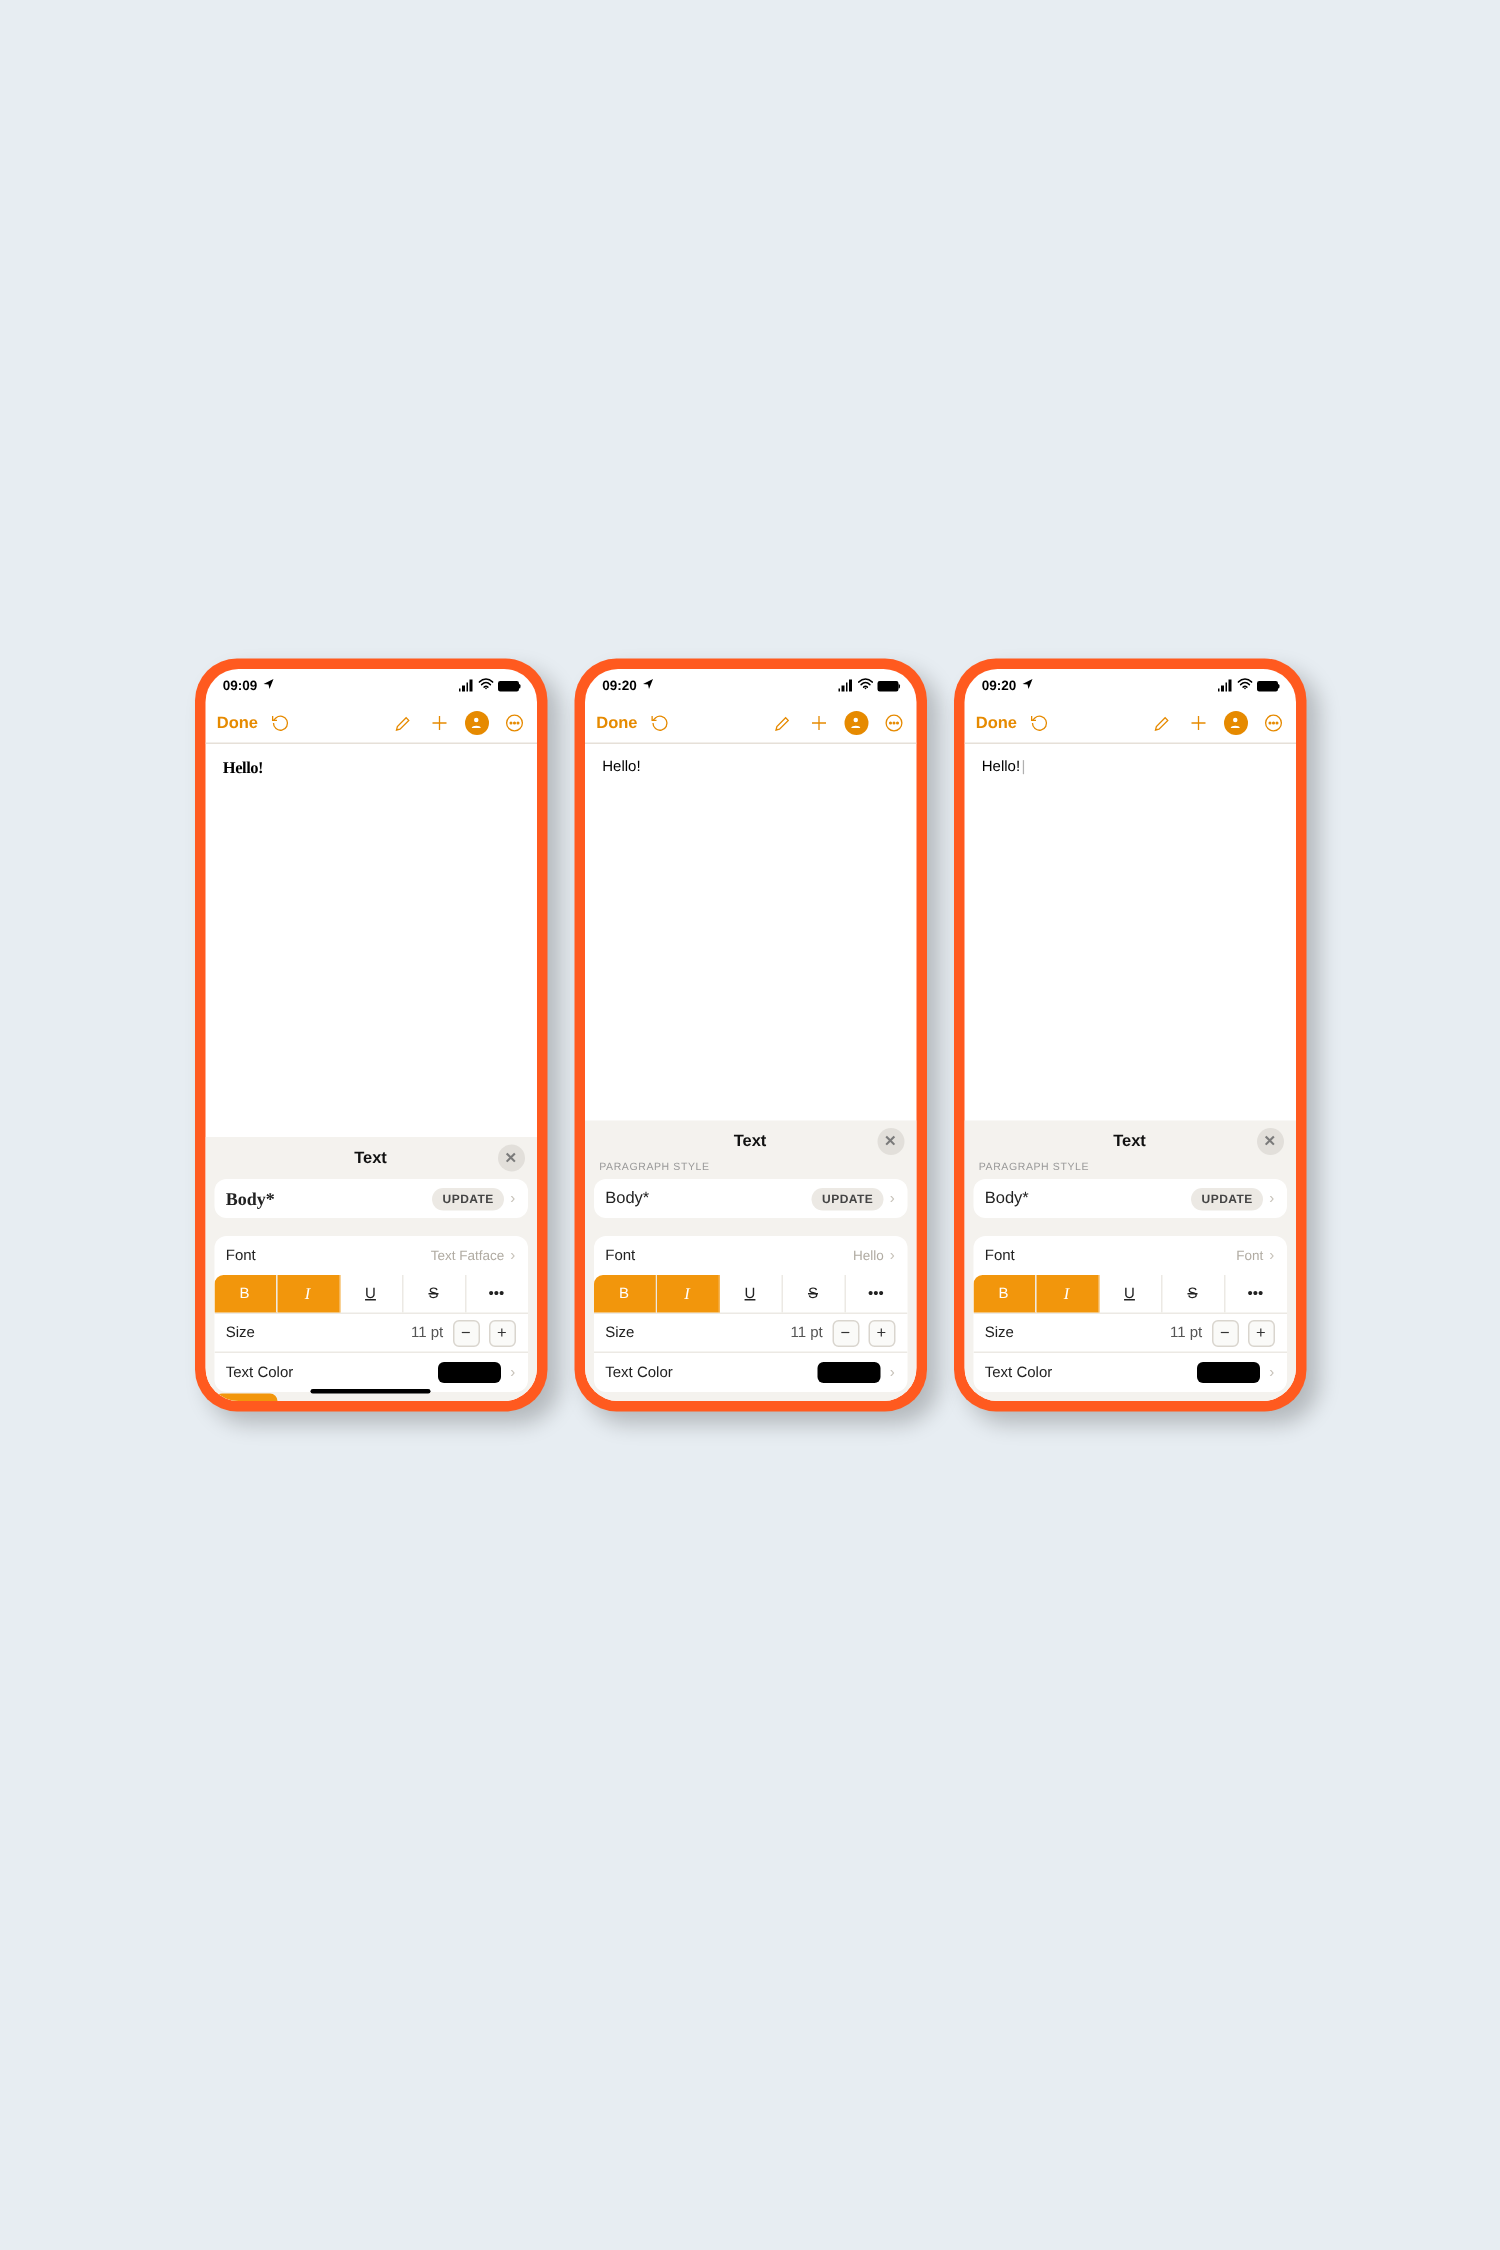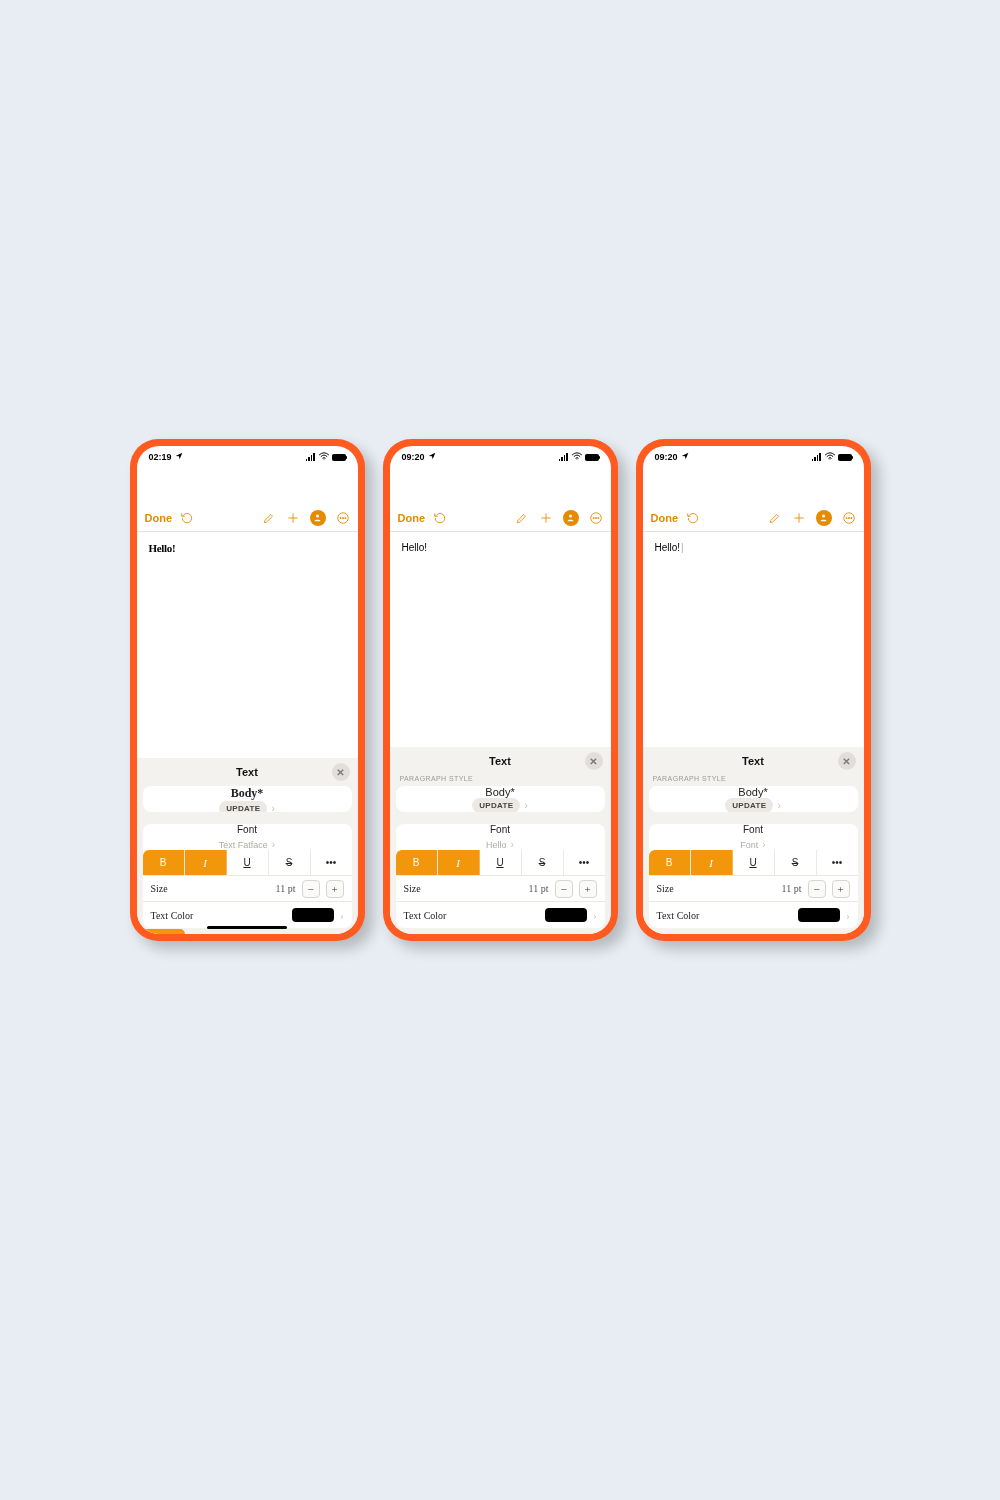--- a/index.html
+++ b/index.html
@@ -53,21 +53,20 @@
   .batt { width:14px; height:7px; border:1px solid #000; border-radius:1.5px; background:#000; position:relative; }
   .batt::after { content:""; position:absolute; right:-2px; top:1.5px; width:1px; height:3px; background:#000; border-radius:0 1px 1px 0; }
 
   .toolbar {
     height: 28px;
     display:flex;
     align-items:center;
     justify-content: space-between;
     padding: 0 8px;
     border-bottom: 0.5px solid #e6e0d8;
-    margin-top: 36px;
   }
   .toolbar-left { display:flex; align-items:center; gap:8px; }
   .toolbar-right { display:flex; align-items:center; gap:10px; }
   .done-btn { color:#e68a00; font-size:11px; font-weight:600; }
   .ticon { color:#e68a00; width:14px; height:14px; display:flex; align-items:center; justify-content:center; }
   .ticon svg { width:14px; height:14px; stroke:#e68a00; fill:none; stroke-width:1.5; }
   .user-icon-fill { width:16px; height:16px; border-radius:50%; background:#e68a00; display:flex; align-items:center; justify-content:center; }
   .user-icon-fill svg { width:9px; height:9px; fill:#fff; stroke:none; }
 
   .content {
@@ -97,21 +96,21 @@
   .sect-label { font-size:7px; color:#9a9a9a; letter-spacing:0.4px; padding:0 10px 4px; }
 
   .card {
     background:#fff; border-radius:8px; margin:0 6px 6px; padding:0;
     overflow:hidden; font-size:10px; color:#222;
   }
   .row {
     height:26px; display:flex; align-items:center; justify-content:space-between;
     padding:0 8px; border-top:0.5px solid #ece9e4;
   }
-  .row:first-child { border-top:none;flex-direction:column; }
+  .row:first-child { border-top:none; }
   .row-label { font-size:10px; color:#222; }
   .row-val { color:#b0aba2; font-size:9px; display:flex; align-items:center; gap:4px; }
   .chev { color:#c7c2b9; font-size:10px; }
   .upd-badge {
     font-size:8px; font-weight:700; background:#ece9e4; color:#444;
     padding:3px 7px; border-radius:10px; letter-spacing:0.3px;
   }
   .body-star { font-size:11px; font-weight:400; }
   .body-star.serif { font-family:"Georgia","Times New Roman",serif; font-weight:900; font-size:12px; }
 
@@ -127,21 +126,21 @@
   }
   .fmt-btn:last-child { border-right:none; }
   .fmt-btn.active { background:#f2960c; color:#fff; }
   .fmt-btn.italic { font-style:italic; font-family:"Georgia",serif; font-size:11px; }
   .fmt-btn.u { text-decoration:underline; }
   .fmt-btn.s { text-decoration:line-through; }
   .orange-pair .fmt-btn.active:first-child { border-top-left-radius:6px; }
   .orange-pair .fmt-btn.active:nth-child(2) { border-right:0.5px solid rgba(255,255,255,0.3); }
   .fmt-row {
     height:26px; display:flex; align-items:center; justify-content:space-between;
-    padding:0 8px; border-bottom:0.5px solid #ece9e4;font-family:Liberation Serif, serif;
+    padding:0 8px; border-bottom:0.5px solid #ece9e4;
   }
   .fmt-row:last-child { border-bottom:none; }
   .stepper { display:flex; align-items:center; gap:6px; }
   .size-val { font-size:10px; color:#555; }
   .step-btn {
     width:18px; height:18px; border:0.5px solid #d9d5ce; border-radius:4px;
     display:flex; align-items:center; justify-content:center; font-size:11px; color:#333;
     background:#fafaf8;
   }
   .color-chip {
@@ -157,21 +156,21 @@
     background:#f2960c; border-radius:6px 6px 0 0;
   }
 </style>
 </head>
 <body>
 
 <div class="phone">
   <div class="screen">
     <div class="status-bar">
       <div class="status-left">
-        <span>02:19</span>
+        <span>09:09</span>
         <span>
           <svg width="8" height="8" viewBox="0 0 24 24">
               <path d="M2 12 L22 2 L14 22 L12 13 Z" fill="#000"></path>
             </svg>
         </span>
       </div>
       <div class="status-right">
         <span class="sig-icon">
             <span></span>
             <span></span>

